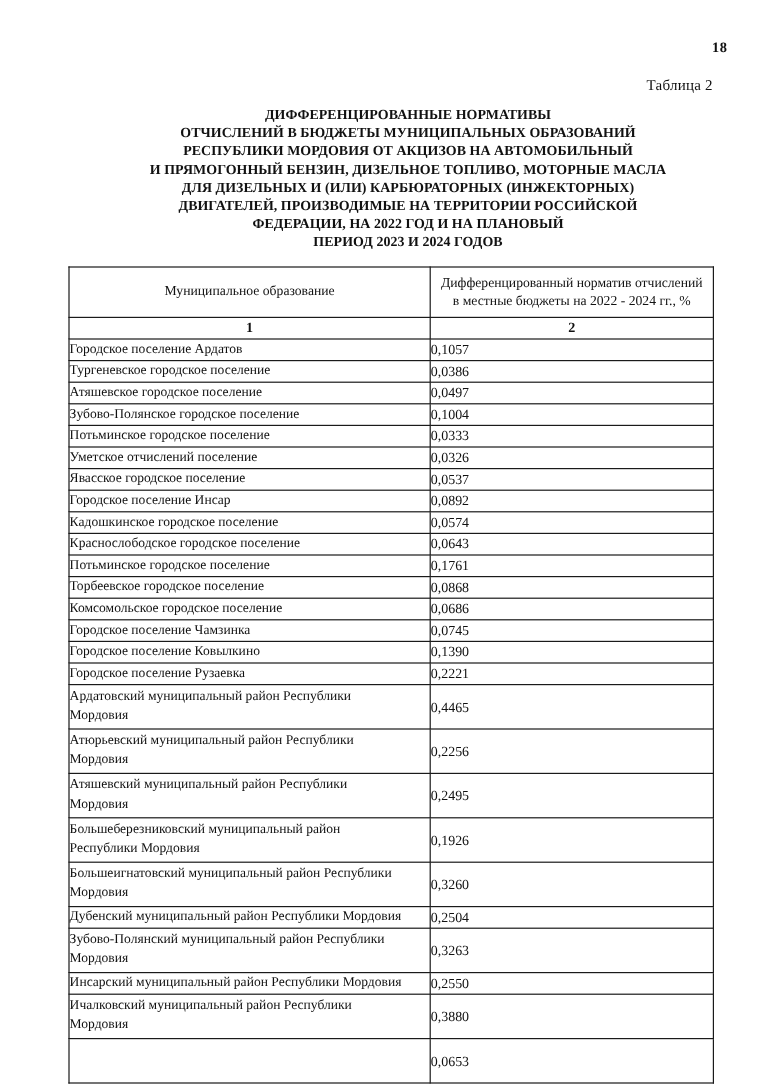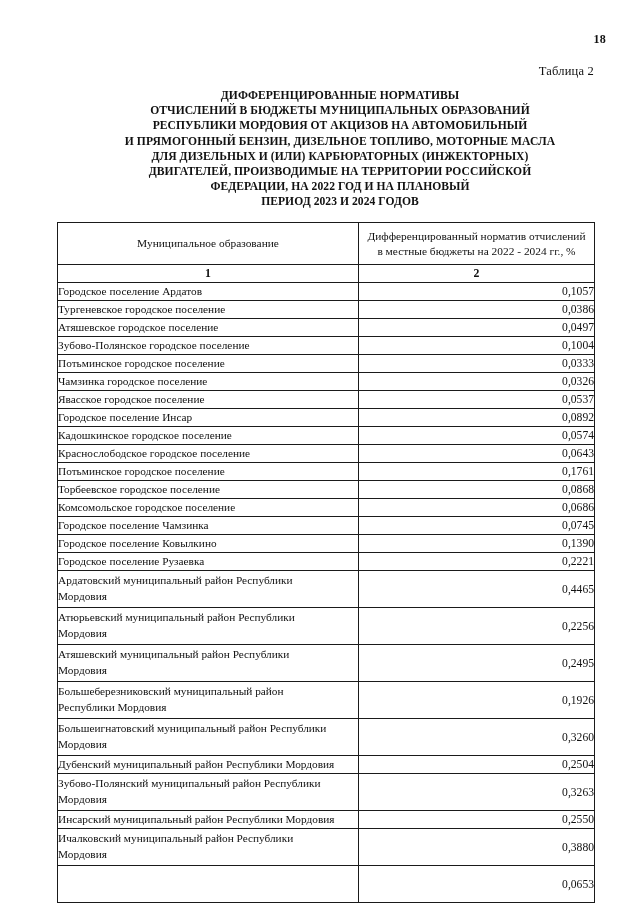--- a/index.html
+++ b/index.html
@@ -104,21 +104,21 @@
 
   
   .name-cell {
     text-align: left;
     padding: 1px 4px 1px 7px;
     line-height: 15.6px;
     font-size: 11.3px;
     margin-top: 28px;
   }
   .value-cell {
-    text-align: right;
+    text-align: left;
     font-size: 11.6px;
     padding: 1px 4px;
     margin-top: 18px;
   }
   .name-cell .nl { display: block; }
 
   tr.r-1line .name-cell,
   tr.r-1line .value-cell { height: 17px; }
   tr.r-2line .name-cell,
   tr.r-2line .value-cell { height: 36px; }
@@ -190,21 +190,21 @@
             <td class="value-cell">0,1004</td>
           </tr>
           <tr class="r-1line">
             <td class="name-cell">
               <span class="nl">Потьминское городское поселение</span>
             </td>
             <td class="value-cell">0,0333</td>
           </tr>
           <tr class="r-1line">
             <td class="name-cell">
-              <span class="nl">Чамзинка городское поселение</span>
+              <span class="nl">Уметское отчислений поселение</span>
             </td>
             <td class="value-cell">0,0326</td>
           </tr>
           <tr class="r-1line">
             <td class="name-cell">
               <span class="nl">Явасское городское поселение</span>
             </td>
             <td class="value-cell">0,0537</td>
           </tr>
           <tr class="r-1line">

